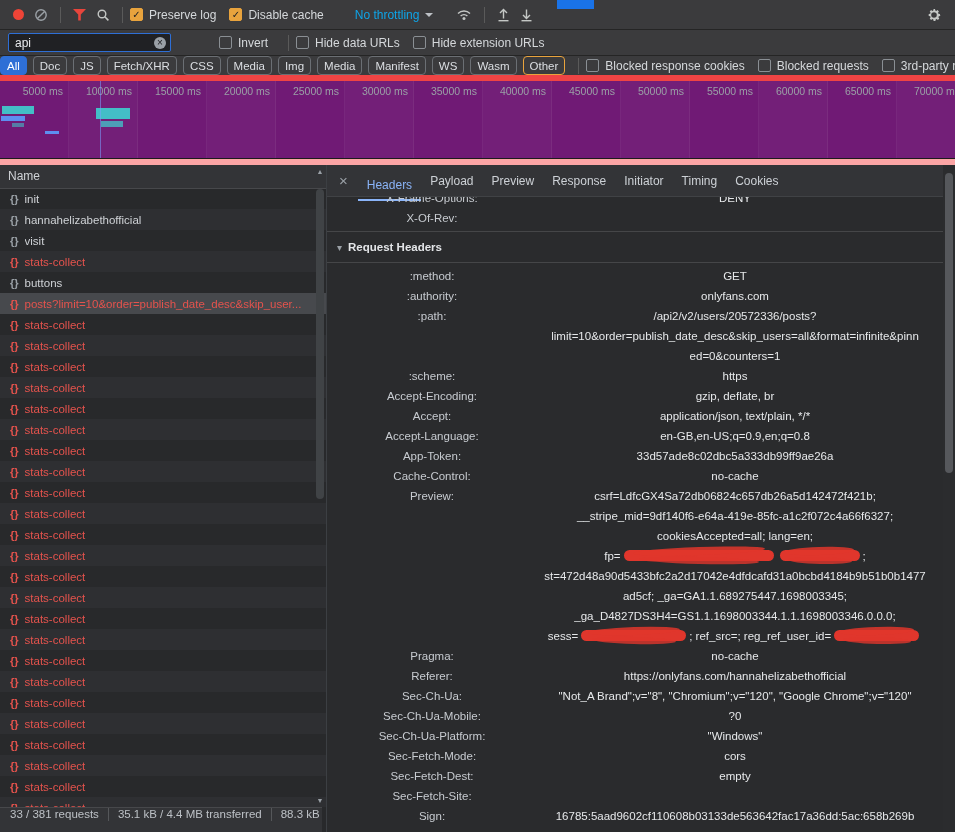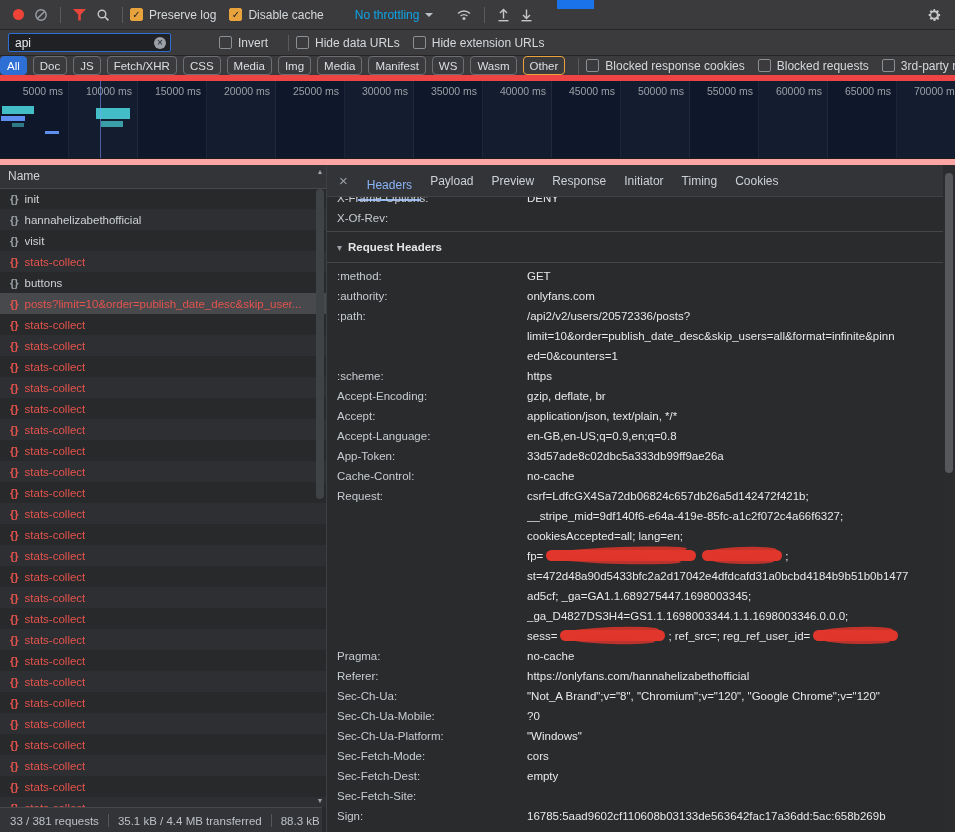--- a/index.html
+++ b/index.html
@@ -37,21 +37,21 @@
   .clear-circle{width:12px;height:12px;border-radius:50%;background:#9aa0a6;color:#202124;
                 font-size:10px;line-height:12px;text-align:center;cursor:pointer;}
 
   
   .chip{display:inline-flex;align-items:center;height:17px;padding:0 6px;border:1px solid #6b6f74;
         border-radius:4px;color:#dcdfe3;margin-right:6px;font-size:11.5px;cursor:pointer;white-space:nowrap;}
   .chip.active{background:var(--accent-blue);border-color:var(--accent-blue);color:#fff;}
   .chip.focused{border-color:var(--check-orange);}
 
   
-  .timeline{position:relative;height:77px;background:#0f172a;border-bottom:1px solid #1c1c1c;overflow:hidden;}
+  .timeline{position:relative;height:77px;background:#701a75;border-bottom:1px solid #1c1c1c;overflow:hidden;}
   #ticks{display:flex;height:100%;}
   .tick{width:69px;flex:none;box-sizing:border-box;border-right:1px solid rgba(255,255,255,.06);
         text-align:right;padding:4px 5px 0 0;font-size:10.5px;color:#9aa0a6;white-space:nowrap;overflow:hidden;}
   .tick:nth-child(even){background:rgba(255,255,255,.025);}
   .bar{position:absolute;}
   .b-teal{background:var(--teal);}
   .b-blue{background:var(--bar-blue);}
   .tl-line{position:absolute;top:0;bottom:0;width:1px;background:rgba(120,160,255,.55);}
 
   
@@ -66,34 +66,34 @@
   .rrow.sel{background:#47494d;}
   .ricon{font-size:11px;color:#9aa0a6;margin-right:6px;font-weight:700;flex:none;}
   .rlabel{overflow:hidden;text-overflow:ellipsis;padding-right:14px;}
 
   .lscroll{position:absolute;top:0;right:0;bottom:26px;width:12px;display:flex;flex-direction:column;
            align-items:center;font-size:7px;color:#9aa0a6;padding:3px 0;box-sizing:border-box;}
   .ltrack{flex:1;width:12px;position:relative;}
   .lthumb{position:absolute;top:14px;left:2px;width:8px;height:310px;background:#404346;border-radius:4px;}
 
   .statusbar{position:absolute;left:0;right:4px;bottom:0;height:26px;background:#333437;border-top:1px solid #47484b;
-             display:flex;align-items:center;padding:0 10px;color:#bdc1c6;font-size:11.5px;box-sizing:border-box;white-space:nowrap;overflow:hidden;}
+             display:flex;padding:0 10px;color:#bdc1c6;font-size:11.5px;box-sizing:border-box;white-space:nowrap;overflow:hidden;}
   .ssep{width:1px;height:13px;background:#55575a;margin:0 9px;flex:none;}
 
   
   .right{flex:1;position:relative;background:#2a2b2d;overflow:hidden;}
   .tabbar{height:32px;display:flex;align-items:center;background:#333437;border-bottom:1px solid #404245;
           padding-left:12px;box-sizing:border-box;}
   .close{color:#9aa0a6;font-size:15px;margin-right:10px;cursor:pointer;}
   .tab{padding:0 9px;height:32px;line-height:32px;color:#cdd1d6;cursor:pointer;}
   .tab.active{color:var(--tab-blue);box-shadow:inset 0 -2px 0 var(--tab-blue);margin-top:8px;}
 
   .details{position:absolute;top:32px;left:0;right:12px;bottom:0;overflow:hidden;padding-left:10px;font-size:11.5px;}
   #top-headers{margin-top:-9px;}
-  .hrow{display:flex;}
+  .hrow{display:flex;text-align:center;}
   .hname{width:190px;flex:none;color:#c7cbd0;line-height:20px;white-space:nowrap;overflow:hidden;}
   .hval{flex:1;color:#e6e8ea;line-height:20px;overflow:hidden;}
   .hline{height:20px;white-space:nowrap;overflow:hidden;}
   .hdr-divider{border-top:1px solid #454648;margin:3px 0 3px -10px;}
   .section-row{height:24px;display:flex;align-items:center;color:#e3e5e8;font-weight:bold;cursor:pointer;}
   .tri{color:#9aa0a6;margin-right:6px;font-size:10px;font-weight:normal;}
 
   .redact{display:inline-block;height:11px;border-radius:6px;background:var(--scribble-red);
           vertical-align:-1px;margin:0 3px;position:relative;}
   .redact::after{content:"";position:absolute;left:6%;top:-3px;width:88%;height:8px;border-radius:50%;
@@ -481,21 +481,21 @@
                 <div class="hline">33d57ade8c02dbc5a333db99ff9ae26a</div>
               </div>
             </div>
             <div class="hrow">
               <div class="hname">Cache-Control:</div>
               <div class="hval">
                 <div class="hline">no-cache</div>
               </div>
             </div>
             <div class="hrow">
-              <div class="hname">Request:</div>
+              <div class="hname">Preview:</div>
               <div class="hval">
                 <div class="hline">csrf=LdfcGX4Sa72db06824c657db26a5d142472f421b;</div>
                 <div class="hline">__stripe_mid=9df140f6-e64a-419e-85fc-a1c2f072c4a66f6327;</div>
                 <div class="hline">cookiesAccepted=all; lang=en;</div>
                 <div class="hline">fp=<span class="redact" style="width: 150px;"></span><span class="redact" style="width: 80px;"></span>;</div>
                 <div class="hline">st=472d48a90d5433bfc2a2d17042e4dfdcafd31a0bcbd4184b9b51b0b1477</div>
                 <div class="hline">ad5cf; _ga=GA1.1.689275447.1698003345;</div>
                 <div class="hline">_ga_D4827DS3H4=GS1.1.1698003344.1.1.1698003346.0.0.0;</div>
                 <div class="hline">sess=<span class="redact" style="width: 105px;"></span>; ref_src=; reg_ref_user_id=<span class="redact" style="width: 85px;"></span></div>
               </div>

